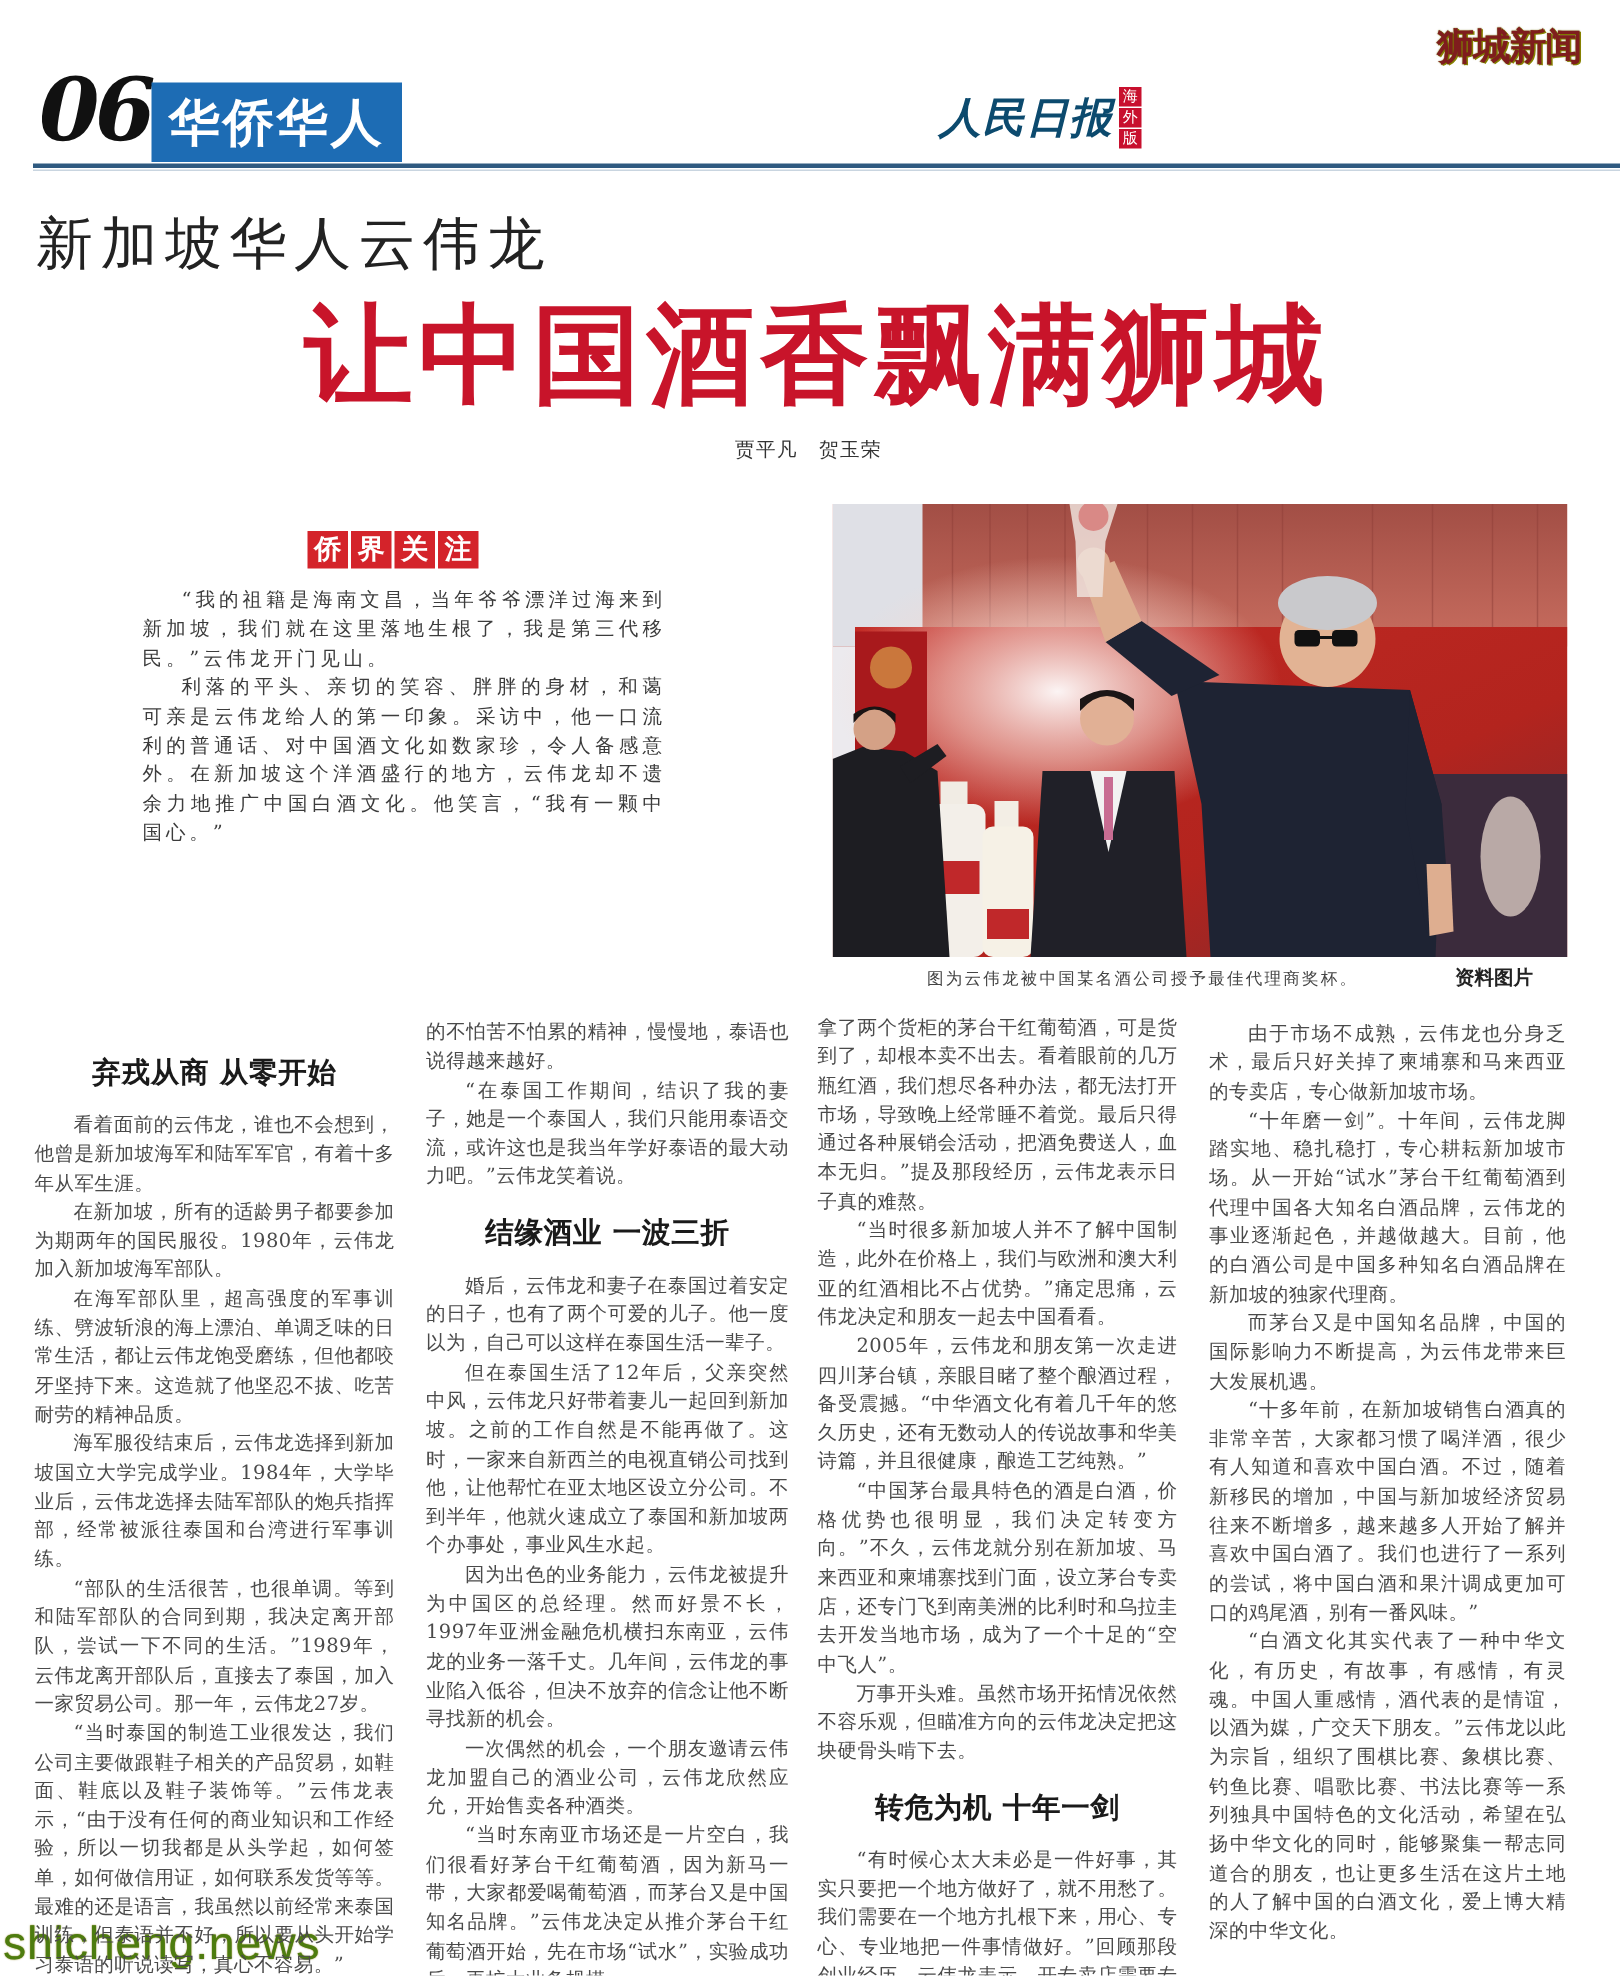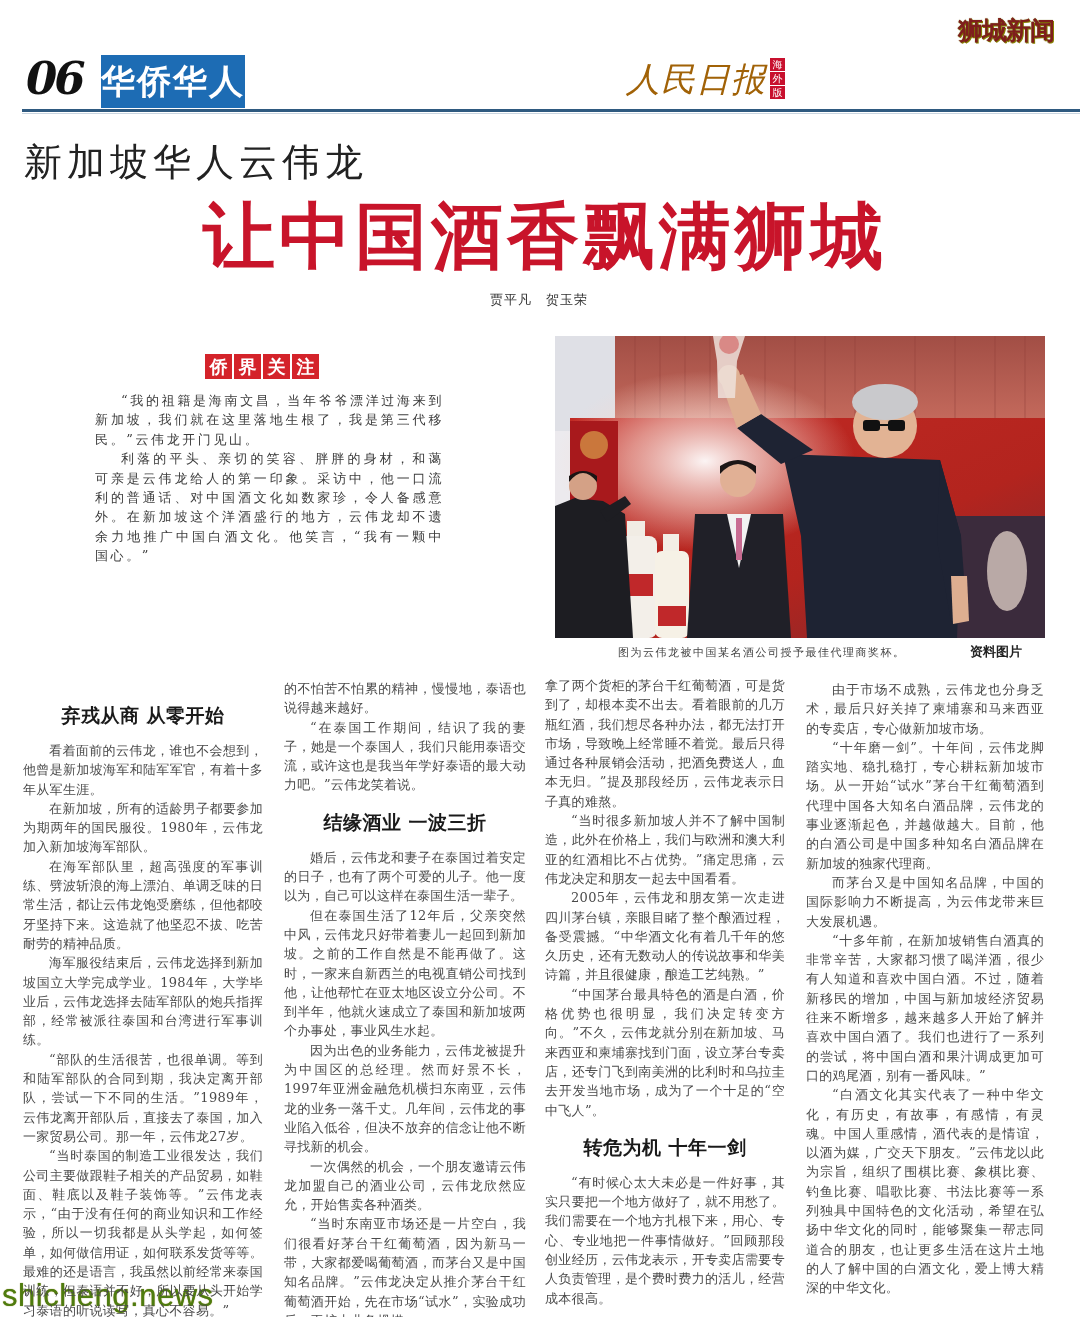--- a/index.html
+++ b/index.html
@@ -17,36 +17,36 @@
     text-shadow: 0 0 1px #6b6b00, 1px 1px 0 #8a8400;
   }
   .wm-bottom {
     left: 2px; top: 1278px; font-size: 31px; color: #4d7c0f;
     font-family: "Liberation Sans", sans-serif; letter-spacing: 0.5px;
     text-shadow: 0 0 1px #777000;
   }
 
   
   .page-no {
-    left: 26px; top: 56px; font-size: 45px; font-weight: bold; font-style: italic;
+    left: 26px; top: 44px; font-size: 58px; font-weight: bold; font-style: italic;
     color: #111; line-height: 1; letter-spacing: -3px;
   }
   .section-box {
-    left: 101px; top: 55px; width: 144px; height: 53px; background: #1d6cb4;
+    left: 101px; top: 55px; width: 167px; height: 53px; background: #1d6cb4;
     display: flex; align-items: center; justify-content: center;
   }
   .section-box span {
     color: #fff; font-size: 34px; font-weight: bold; letter-spacing: 2px;
     font-family: "DejaVu Sans", sans-serif;
   }
   .masthead {
     left: 626px; top: 58px; display: flex; align-items: center;
   }
   .masthead-name {
-    font-size: 34px; font-weight: normal; font-style: italic; color: #a16207;
+    font-size: 28px; font-weight: bold; font-style: italic; color: #0c4a6e;
     letter-spacing: 1px; line-height: 1;
   }
   .edition { display: flex; flex-direction: column; margin-left: 4px; }
   .edition span {
     display: block; width: 15px; height: 13px; margin-bottom: 1px;
     background: #c8102e; color: #fff; font-size: 10px; line-height: 13px; text-align: center;
     font-family: "DejaVu Sans", sans-serif;
   }
   .rule { left: 22px; top: 109px; width: 1058px; height: 3px; background: #2f5a80; }
   .rule2 { left: 22px; top: 113px; width: 1058px; height: 1px; background: #c9d5e0; }
@@ -244,20 +244,21 @@
   <p class="para">一次偶然的机会，一个朋友邀请云伟龙加盟自己的酒业公司，云伟龙欣然应允，开始售卖各种酒类。</p>
   <p class="para">“当时东南亚市场还是一片空白，我们很看好茅台干红葡萄酒，因为新马一带，大家都爱喝葡萄酒，而茅台又是中国知名品牌。”云伟龙决定从推介茅台干红葡萄酒开始，先在市场“试水”，实验成功后，再扩大业务规模。</p>
 
 </div>
 
 <div class="abs col c3">
   <p class="cont">拿了两个货柜的茅台干红葡萄酒，可是货到了，却根本卖不出去。看着眼前的几万瓶红酒，我们想尽各种办法，都无法打开市场，导致晚上经常睡不着觉。最后只得通过各种展销会活动，把酒免费送人，血本无归。”提及那段经历，云伟龙表示日子真的难熬。</p>
   <p class="para">“当时很多新加坡人并不了解中国制造，此外在价格上，我们与欧洲和澳大利亚的红酒相比不占优势。”痛定思痛，云伟龙决定和朋友一起去中国看看。</p>
   <p class="para">2005年，云伟龙和朋友第一次走进四川茅台镇，亲眼目睹了整个酿酒过程，备受震撼。“中华酒文化有着几千年的悠久历史，还有无数动人的传说故事和华美诗篇，并且很健康，酿造工艺纯熟。”</p>
   <p class="para">“中国茅台最具特色的酒是白酒，价格优势也很明显，我们决定转变方向。”不久，云伟龙就分别在新加坡、马来西亚和柬埔寨找到门面，设立茅台专卖店，还专门飞到南美洲的比利时和乌拉圭去开发当地市场，成为了一个十足的“空中飞人”。</p>
+  <p class="para">万事开头难。虽然市场开拓情况依然不容乐观，但瞄准方向的云伟龙决定把这块硬骨头啃下去。</p>
   <h3>转危为机 十年一剑</h3>
   <p class="para">“有时候心太大未必是一件好事，其实只要把一个地方做好了，就不用愁了。我们需要在一个地方扎根下来，用心、专心、专业地把一件事情做好。”回顾那段创业经历，云伟龙表示，开专卖店需要专人负责管理，是个费时费力的活儿，经营成本很高。</p>
 </div>
 
 <div class="abs col c4">
   <p class="para">由于市场不成熟，云伟龙也分身乏术，最后只好关掉了柬埔寨和马来西亚的专卖店，专心做新加坡市场。</p>
   <p class="para">“十年磨一剑”。十年间，云伟龙脚踏实地、稳扎稳打，专心耕耘新加坡市场。从一开始“试水”茅台干红葡萄酒到代理中国各大知名白酒品牌，云伟龙的事业逐渐起色，并越做越大。目前，他的白酒公司是中国多种知名白酒品牌在新加坡的独家代理商。</p>
   <p class="para">而茅台又是中国知名品牌，中国的国际影响力不断提高，为云伟龙带来巨大发展机遇。</p>
   <p class="para">“十多年前，在新加坡销售白酒真的非常辛苦，大家都习惯了喝洋酒，很少有人知道和喜欢中国白酒。不过，随着新移民的增加，中国与新加坡经济贸易往来不断增多，越来越多人开始了解并喜欢中国白酒了。我们也进行了一系列的尝试，将中国白酒和果汁调成更加可口的鸡尾酒，别有一番风味。”</p>
   <p class="para">“白酒文化其实代表了一种中华文化，有历史，有故事，有感情，有灵魂。中国人重感情，酒代表的是情谊，以酒为媒，广交天下朋友。”云伟龙以此为宗旨，组织了围棋比赛、象棋比赛、钓鱼比赛、唱歌比赛、书法比赛等一系列独具中国特色的文化活动，希望在弘扬中华文化的同时，能够聚集一帮志同道合的朋友，也让更多生活在这片土地的人了解中国的白酒文化，爱上博大精深的中华文化。</p>

